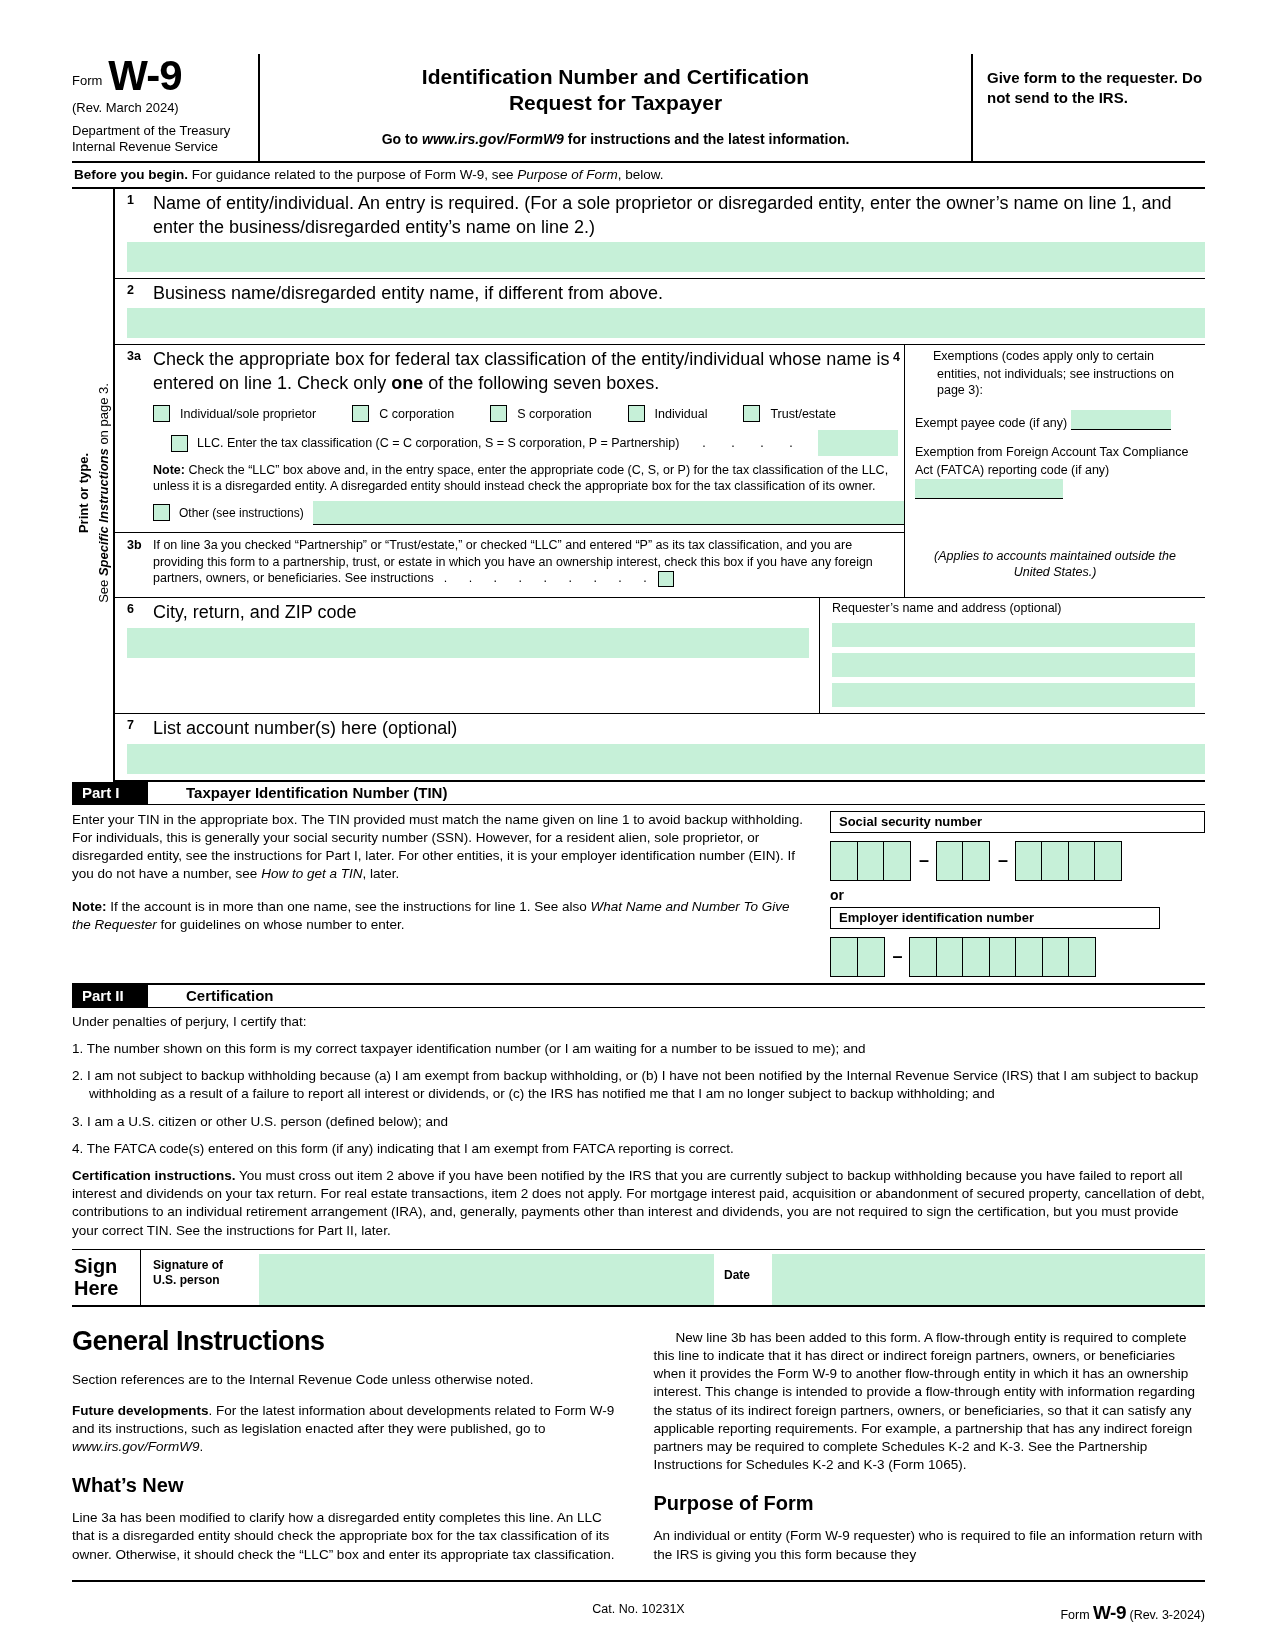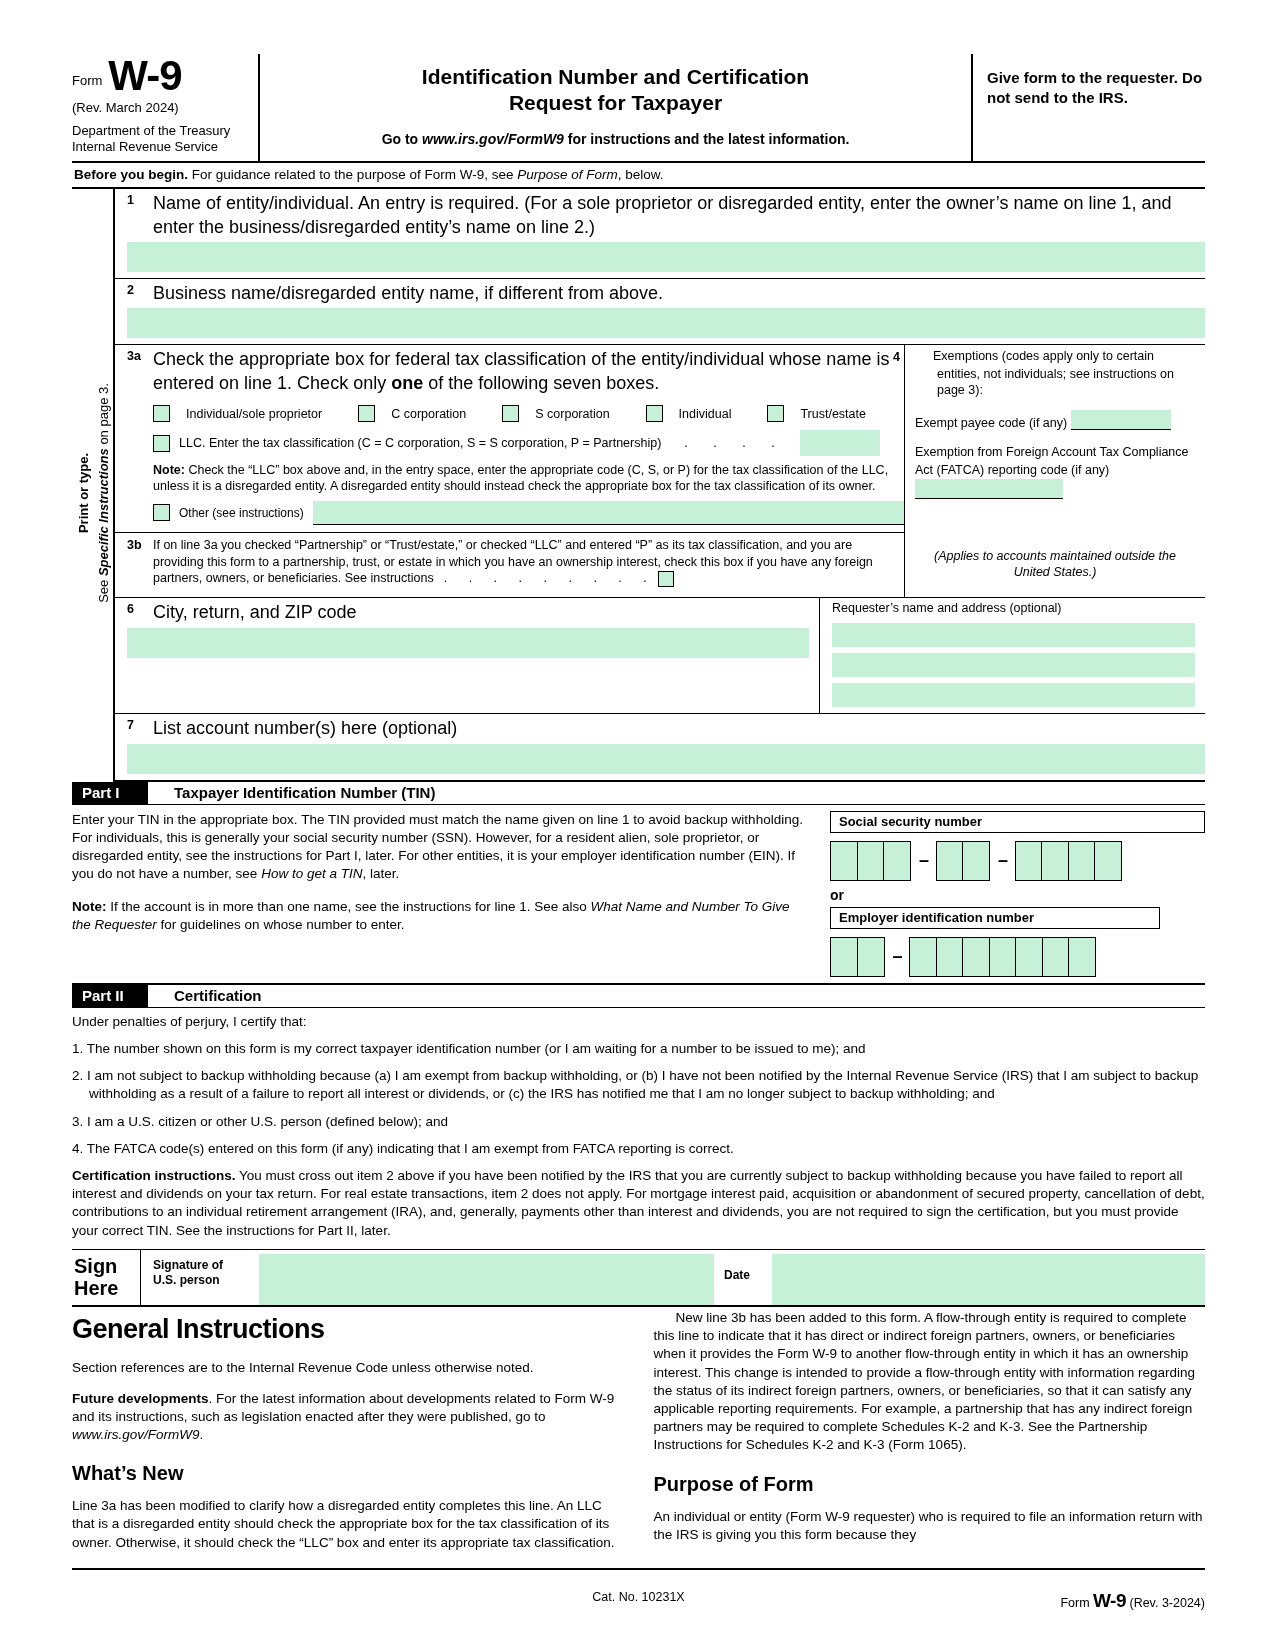--- a/index.html
+++ b/index.html
@@ -49,39 +49,39 @@
   .gfield.tall { height:30px; }
 
   .split { display:flex; border-bottom:1.5px solid #000; }
   .split:last-child { border-bottom:none; }
   .split-left { flex:1; border-right:1.5px solid #000; }
   .col4 { width:300px; padding:3px 10px 4px 10px; display:flex; flex-direction:column; font-size:12.5px; }
   .col56r { width:385px; padding:3px 10px 4px 12px; font-size:12.5px; }
 
   .cb { display:inline-block; width:17px; height:17px; background:#c6f0d8; border:1.5px solid #000; vertical-align:middle; }
   .cbrow { display:flex; align-items:center; gap:10px; margin:10px 0 8px; font-size:12.5px; flex-wrap:nowrap; }
-  .cbitem { display:flex; align-items:center; gap:16px; margin-right:26px; white-space:nowrap; }
+  .cbitem { display:flex; align-items:center; gap:10px; margin-right:26px; white-space:nowrap; }
   .llcrow { display:flex; align-items:center; gap:9px; margin:4px 0 6px; font-size:12.5px; }
   .dots { letter-spacing:2px; word-spacing:18px; margin-left:14px; white-space:nowrap; }
   .llc-entry { width:80px; height:26px; background:#c6f0d8; margin-left:14px; }
   .note3a { font-size:12.5px; line-height:1.3; margin:2px 0 6px 26px; }
   .otherrow { display:flex; align-items:center; gap:9px; margin:4px 0 7px; font-size:12px; }
   .other-line { flex:1; height:24px; background:#c6f0d8; border-bottom:1.5px solid #000; margin-right:0; }
 
   .hang { padding-left:22px; text-indent:-22px; line-height:1.3; }
   .inline-ufield { display:inline-block; width:100px; height:20px; background:#c6f0d8; border-bottom:1.5px solid #000; vertical-align:bottom; }
   .inline-ufield.wide { width:148px; }
   .applies { font-style:italic; text-align:center; margin-top:auto; padding:10px 4px 12px; line-height:1.35; }
 
   .p3b { font-size:12.5px; line-height:1.35; padding:4px 14px 10px 0; }
   .dots9 { letter-spacing:1px; word-spacing:16px; margin:0 10px 0 10px; }
   .cb-sm { display:inline-block; width:16px; height:16px; background:#c6f0d8; border:1.5px solid #000; vertical-align:middle; }
 
   
-  .part-hdr { display:flex; align-items:stretch; border-bottom:1.5px solid #000; }
+  .part-hdr { display:flex; align-items:stretch; border-bottom:1.5px solid #000;gap:12px; }
   .part-box { background:#000; color:#fff; font-weight:bold; font-size:15px; padding:2px 14px 3px 10px; width:76px; }
   .part-title { font-weight:bold; font-size:15px; padding:2px 0 3px 26px; }
 
   
   .p1wrap { display:flex; padding-top:6px; }
   .p1text { width:750px; font-size:13.5px; line-height:1.35; padding-right:16px; }
   .p1text p { margin:0 0 14px; }
   .it { font-style:italic; }
   .tinbox { flex:1; padding-left:8px; }
   .tin-label { border:1.5px solid #000; font-weight:bold; font-size:13px; padding:2px 8px 3px; }
@@ -102,21 +102,21 @@
   
   .signrow { display:flex; border-top:1.5px solid #000; border-bottom:2.5px solid #000; align-items:stretch; }
   .sign-here { width:68px; font-weight:bold; font-size:20px; line-height:1.1; padding:5px 0 6px 2px; }
   .sign-div { border-left:1.5px solid #000; }
   .sig-lbl { width:110px; font-weight:bold; font-size:12px; line-height:1.3; padding:8px 0 0 12px; }
   .sig-field { width:455px; background:#c6f0d8; margin:4px 10px 0 8px; }
   .date-lbl { font-weight:bold; font-size:12px; padding-top:18px; width:42px; }
   .date-field { flex:1; background:#c6f0d8; margin:4px 0 0 6px; }
 
   
-  .gi { display:flex; gap:30px; padding-top:2px; font-size:13.5px; line-height:1.35; }
+  .gi { display:flex; gap:30px; padding-top:14px; font-size:13.5px; line-height:1.35;align-items:flex-end; }
   .gi-col { flex:1; }
   h1.gi-h { font-size:27px; margin:2px 0 12px; letter-spacing:-0.5px; }
   h2.gi-h { font-size:20px; margin:16px 0 10px; }
   .gi p { margin:0 0 12px; }
   .indent1 { text-indent:22px; }
 
   
   .footer { display:flex; border-top:2.5px solid #000; margin-top:4px; padding-top:20px; align-items:flex-start; }
   .f-left { width:33%; }
   .f-center { width:34%; text-align:center; font-size:12.5px; }
@@ -194,21 +194,21 @@
                 </span>
               <span class="cbitem">
                   <span class="cb"></span>
                   <span>Individual</span>
                 </span>
               <span class="cbitem" style="margin-right:0;">
                   <span class="cb"></span>
                   <span>Trust/estate</span>
                 </span>
             </div>
-            <div class="llcrow" style="margin-left:26px;">
+            <div class="llcrow" style="margin-left:44px;">
               <span class="cb"></span>
               <span>LLC. Enter the tax classification (C = C corporation, S = S corporation, P = Partnership)</span>
               <span class="dots">. . . .</span>
               <span class="llc-entry"></span>
             </div>
             <div class="note3a"><b>Note:</b><span> Check the “LLC” box above and, in the entry space, enter the appropriate code (C, S, or P) for the tax classification of the LLC, unless it is a disregarded entity. A disregarded entity should instead check the appropriate box for the tax classification of its owner.</span></div>
             <div class="otherrow" style="margin-left:26px;">
               <span class="cb"></span>
               <span>Other (see instructions)</span>
               <span class="other-line"></span>

